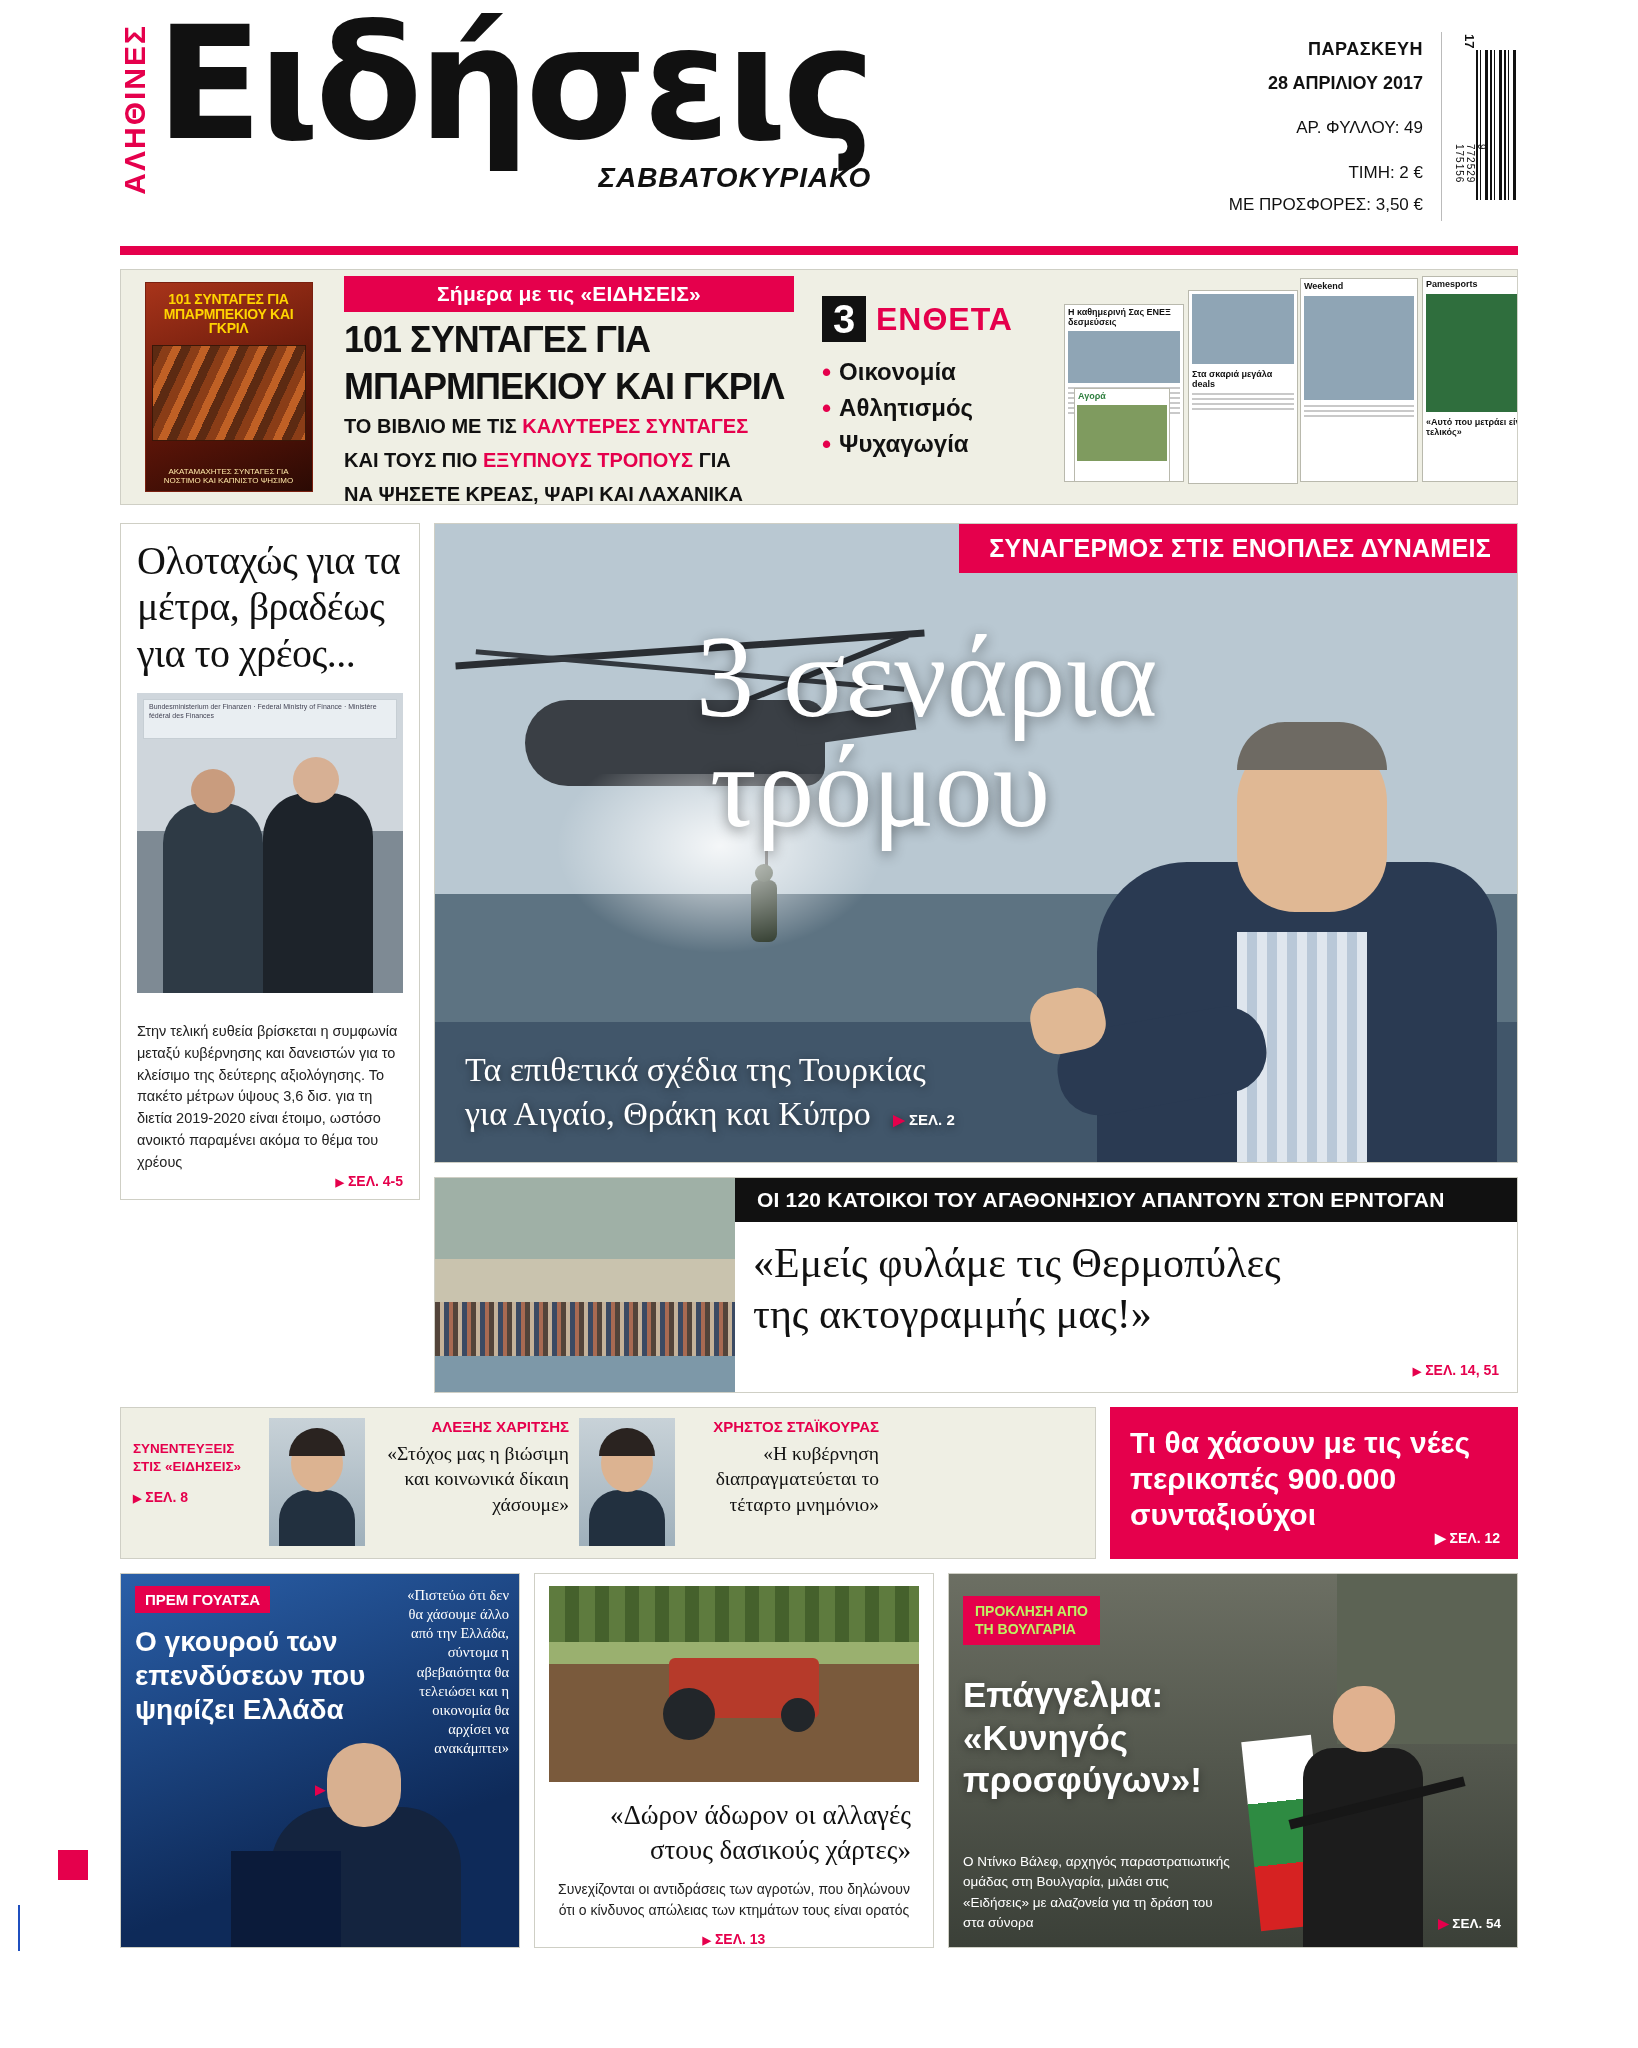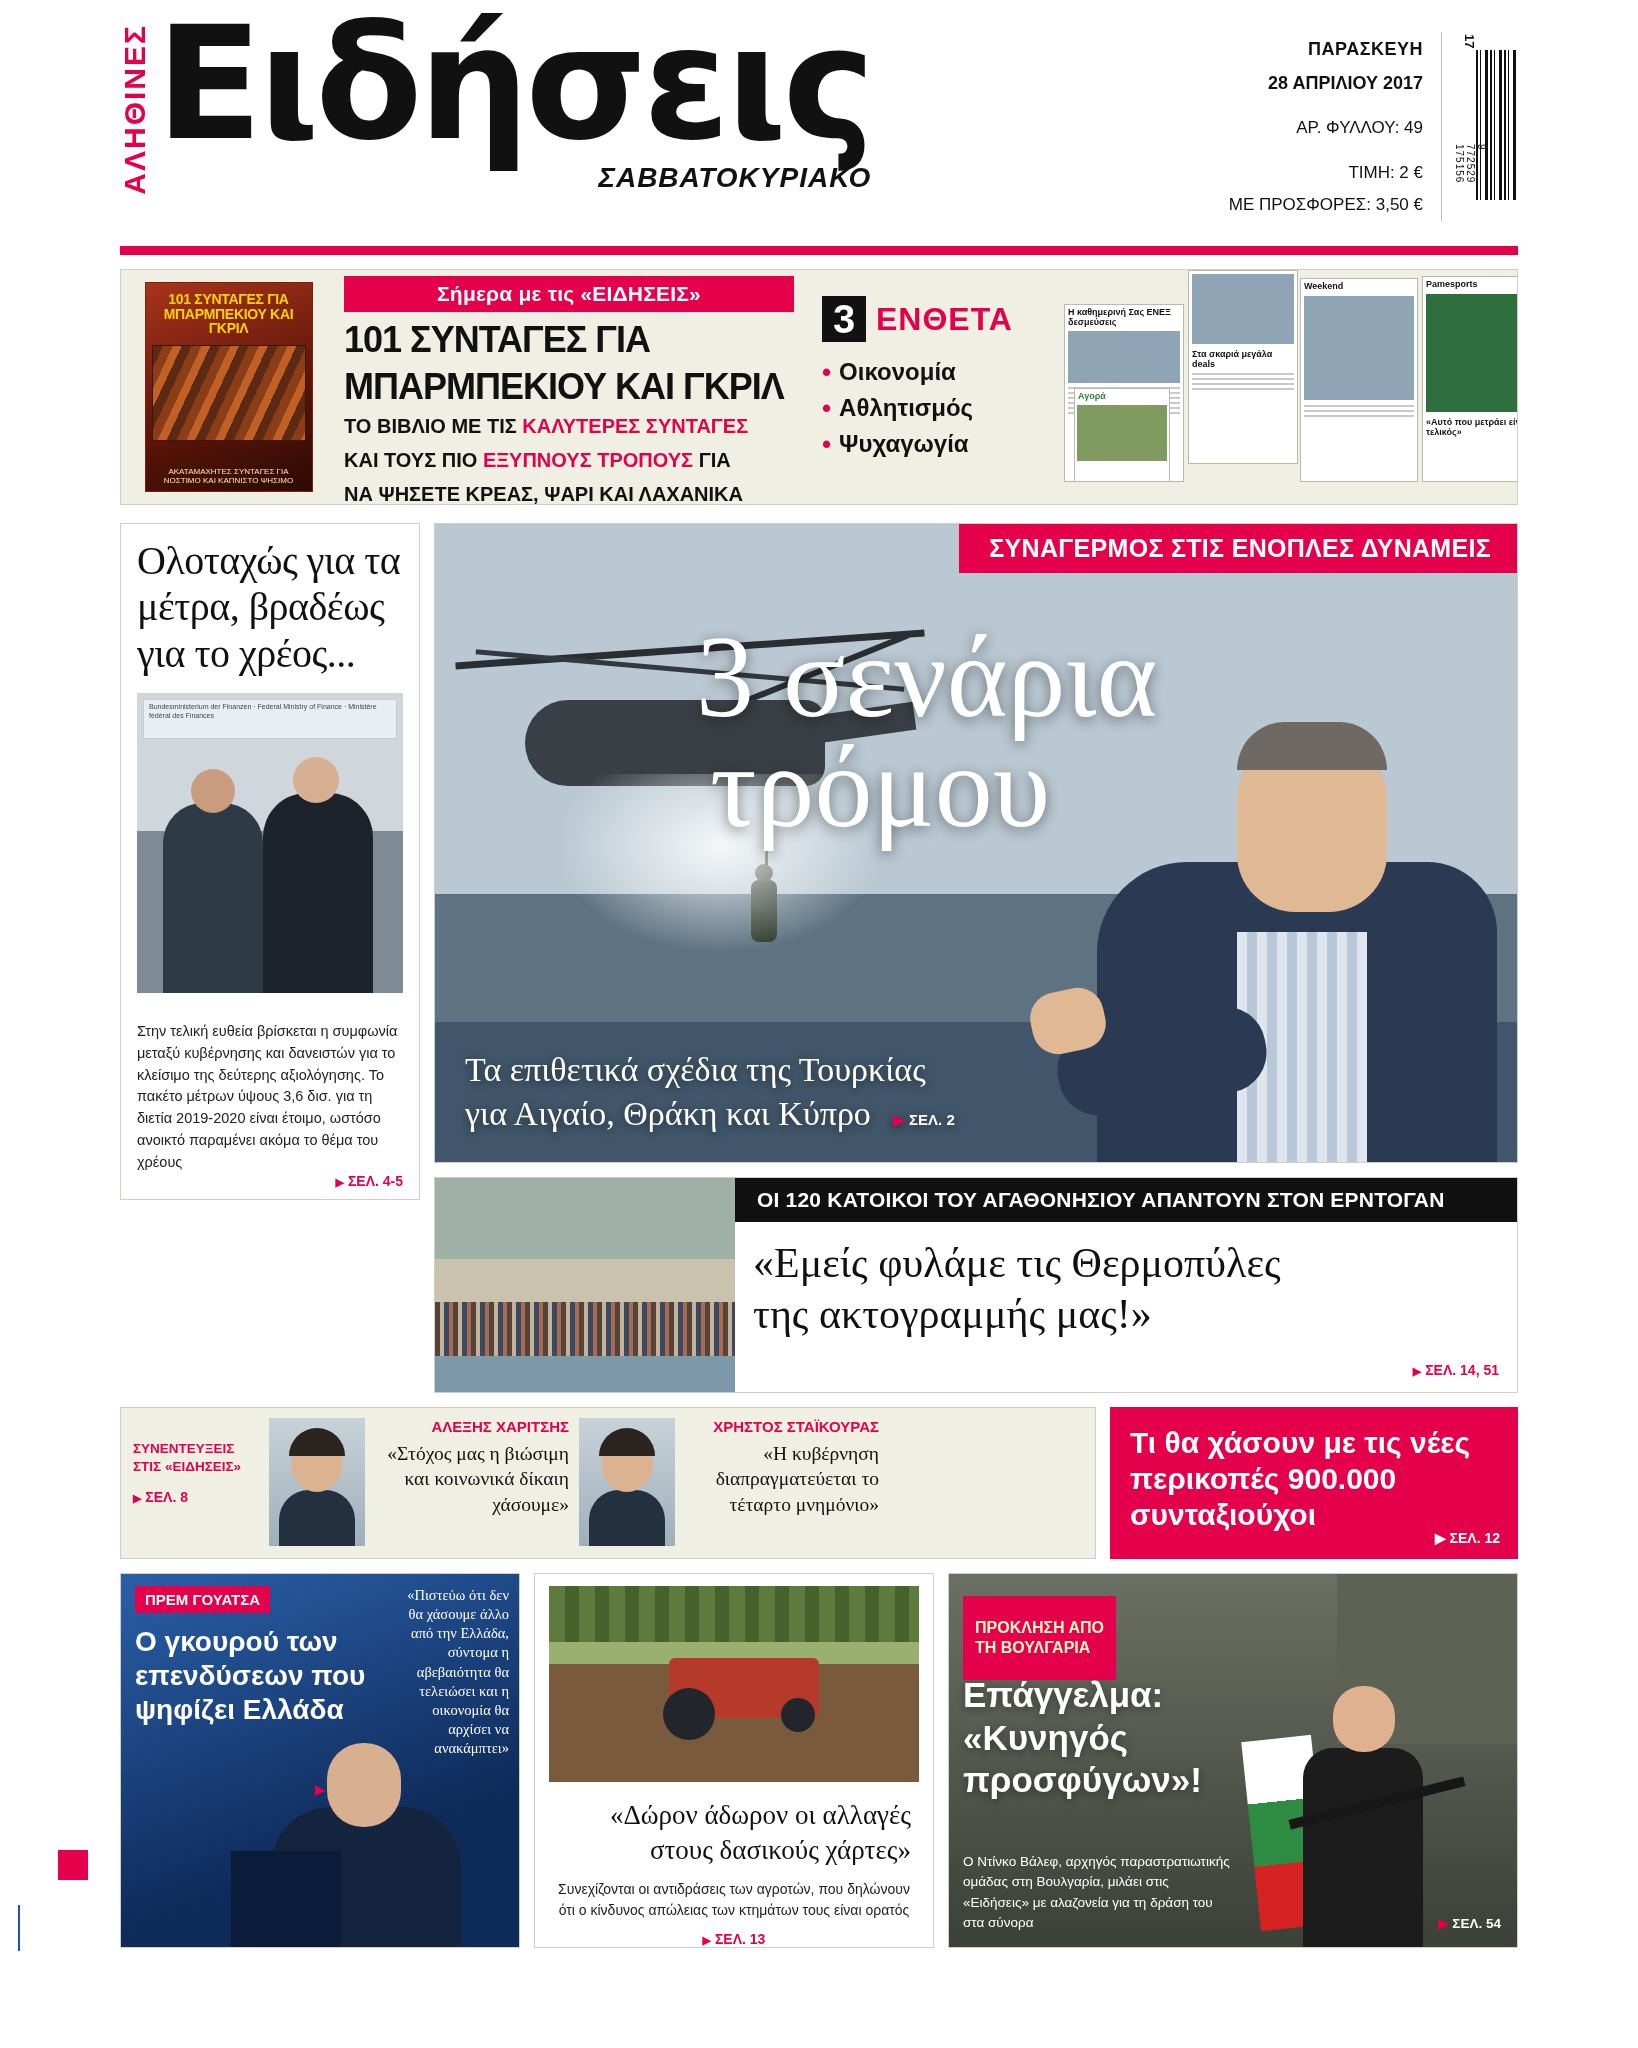--- a/index.html
+++ b/index.html
@@ -266,21 +266,21 @@
   .bb2-photo { height: 196px; margin: 12px 14px 0; background: linear-gradient(180deg,#9ab06f 0 40%,#7a5a3c 40% 100%); position:relative; overflow:hidden;}
   .bb2-photo .tractor { position:absolute; left: 120px; top: 72px; width: 150px; height: 60px; background:#b63a2a; border-radius:6px;}
   .bb2-photo .tractor:after{content:"";position:absolute;left:-6px;bottom:-22px;width:52px;height:52px;border-radius:50%;background:#22262a;}
   .bb2-photo .tractor:before{content:"";position:absolute;right:4px;bottom:-14px;width:34px;height:34px;border-radius:50%;background:#22262a;}
   .bb2-photo .trees{position:absolute;left:0;right:0;top:0;height:56px;background:repeating-linear-gradient(90deg,#5e7b3e 0 16px,#45612c 16px 30px);}
   .bb2-head { font-family:"Liberation Serif",serif; font-size: 27px; line-height:1.28; text-align:right; padding: 16px 22px 0;}
   .bb2-cap { font-family:"Liberation Sans",sans-serif; font-size: 14px; line-height:1.5; text-align:center; padding: 12px 22px 0; color:#222;}
   .bb2-sel { text-align:center; margin-top: 10px;}
 
   .bb3 { width: 570px; background: linear-gradient(180deg,#6c6f63,#3b4038); color:#fff; position:relative;}
-  .bb3-tag { position:absolute; top: 22px; left: 14px; background:#e5004c; color:#fef9c3; font-family:"Liberation Sans",sans-serif; font-weight:bold; font-size: 16px; padding: 22px 12px; line-height:1.25;}
+  .bb3-tag { position:absolute; top: 22px; left: 14px; background:#e5004c; color:#bef264; font-family:"Liberation Sans",sans-serif; font-weight:bold; font-size: 14px; padding: 7px 12px; line-height:1.25;}
   .bb3-head { position:absolute; top: 100px; left: 14px; font-family:"Liberation Sans",sans-serif; font-weight:bold; font-size: 35px; line-height:1.22; text-shadow:0 2px 8px rgba(0,0,0,.4);}
   .bb3-cap { position:absolute; left: 14px; bottom: 14px; width: 270px; font-family:"Liberation Sans",sans-serif; font-size: 13.5px; line-height:1.5;}
   .bb3-sel { position:absolute; right: 16px; bottom: 16px; color:#fff; font-family:"Liberation Sans",sans-serif; font-weight:bold; font-size: 13.5px;}
   .bb3-man { position:absolute; right: 40px; top: 34px; width: 220px; height: 350px;}
   .bb3-man .torso{position:absolute;bottom:0;left:46px;width:120px;height:210px;background:#1c1c1c;border-radius:30px 30px 0 0;}
   .bb3-man .head{position:absolute;bottom:206px;left:76px;width:62px;height:66px;background:#e0b18f;border-radius:30px;}
   .bb3-man .flag{position:absolute;bottom:30px;left:-6px;width:70px;height:190px;background:linear-gradient(180deg,#fff 0 33%,#2e8b42 33% 66%,#d62222 66% 100%);transform:rotate(-6deg);}
   .bb3-man .gun{position:absolute;bottom:150px;left:30px;width:180px;height:10px;background:#171717;transform:rotate(-14deg);}
   .bb3-veh{position:absolute;right:0;top:0;width:180px;height:170px;background:#5c6354;}
 
@@ -368,21 +368,21 @@
         <div class="th-photo" style="height:52px;margin:2px 3px;"></div>
         <div class="th-lines">
             <i></i>
             <i></i>
             <i></i>
             <i></i>
             <i></i>
             <i></i>
           </div>
       </div>
-      <div class="thumb" style="left:132px;top:0;width:110px;height:194px;">
+      <div class="thumb" style="left:132px;top:20px;width:110px;height:194px;">
         <div class="th-photo" style="height:70px;margin:3px;"></div>
         <div class="th-hd">Στα σκαριά μεγάλα deals</div>
         <div class="th-lines">
             <i></i>
             <i></i>
             <i></i>
             <i></i>
           </div>
       </div>
       <div class="thumb" style="left:244px;top:8px;width:118px;height:204px;">

